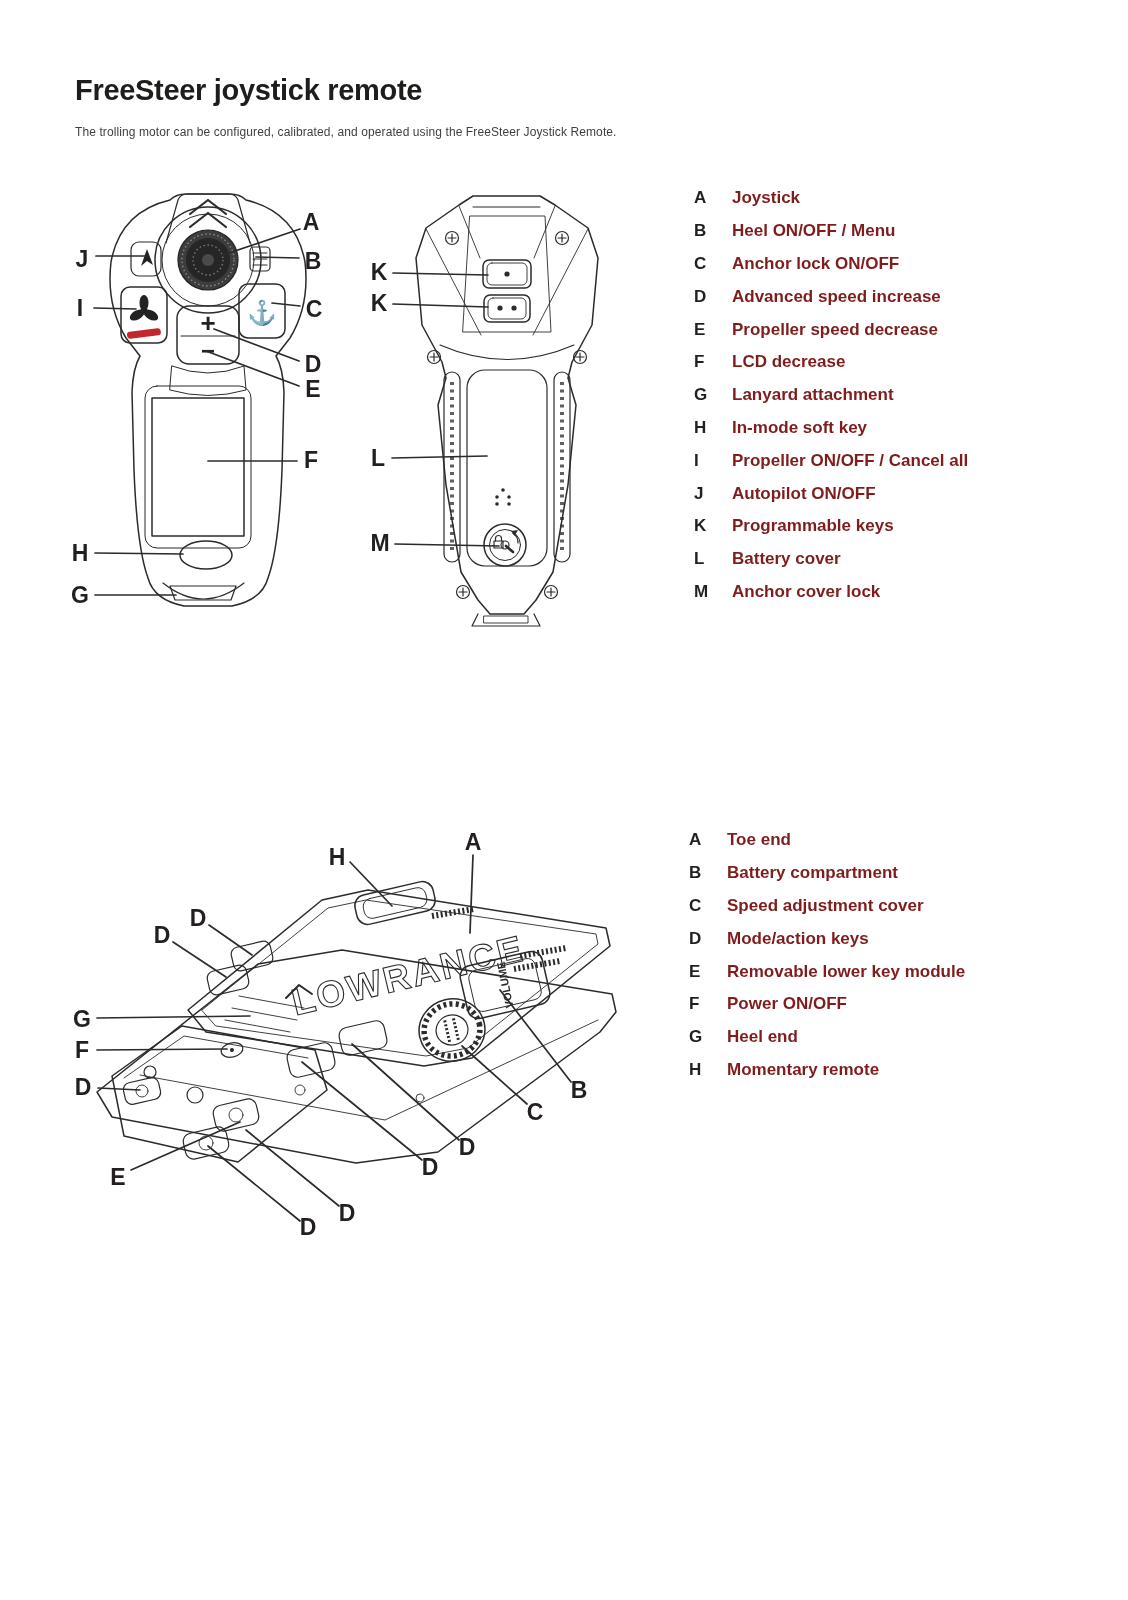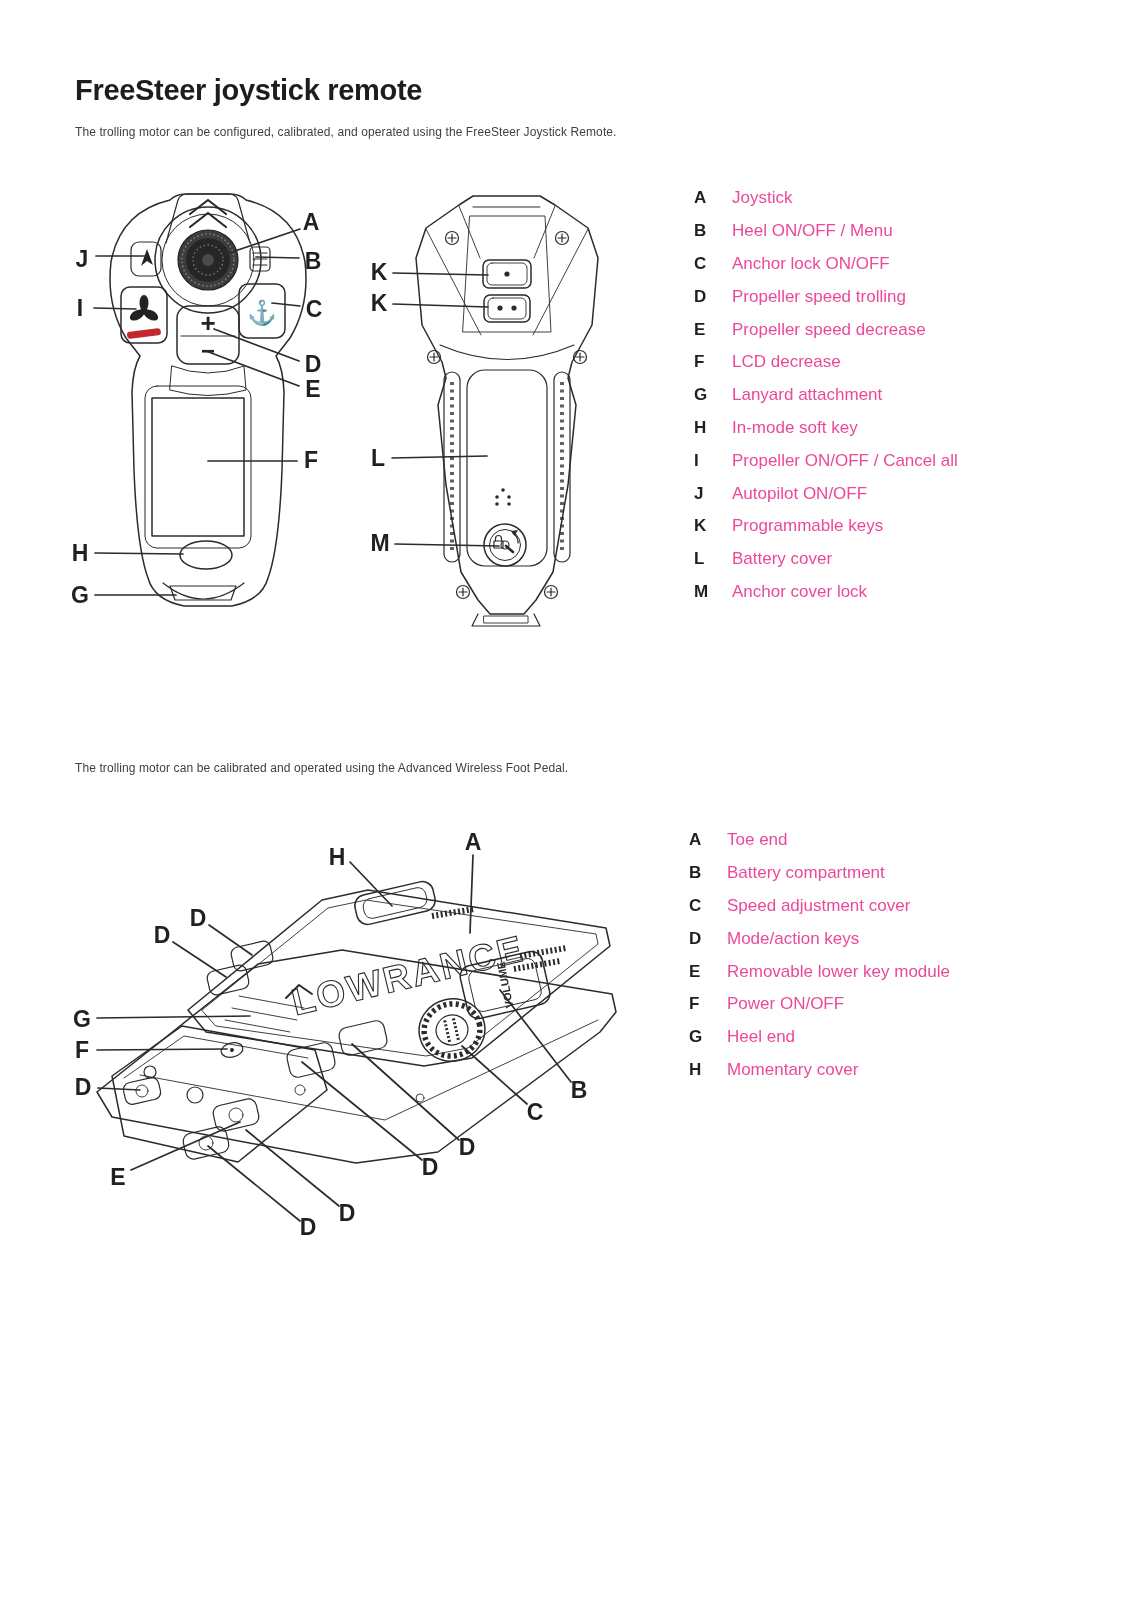--- a/index.html
+++ b/index.html
@@ -3,21 +3,21 @@
 <meta charset="utf-8">
 <style>
   html,body{margin:0;padding:0;background:#ffffff;}
   #page{position:relative;width:1128px;height:1356px;background:#ffffff;overflow:hidden;
         font-family:"Liberation Sans",sans-serif;color:#231f20;}
   .h1{position:absolute;left:75px;font-size:29px;font-weight:700;letter-spacing:-0.3px;color:#1d1d1b;}
   .body-text{position:absolute;left:75px;font-size:12px;color:#3f3f3e;letter-spacing:0.1px;}
   .legend{position:absolute;display:flex;flex-direction:column;}
   .lrow{display:flex;height:32.8px;align-items:center;font-size:17px;}
   .lkey{width:38px;font-weight:700;color:#231f20;}
-  .llab{color:#ec4899;}
+  .llab{color:#7f1d1d;font-weight:bold;}
   svg{position:absolute;overflow:visible;}
   .ln{stroke:#2b2b2b;fill:none;stroke-linejoin:round;stroke-linecap:round;}
   .w15{stroke-width:1.5;} .w12{stroke-width:1.2;} .w1{stroke-width:1;} .w09{stroke-width:0.9;}
   .lead{stroke:#2b2b2b;stroke-width:1.7;stroke-linecap:round;}
   .co{font-family:"Liberation Sans",sans-serif;font-size:23px;font-weight:700;fill:#231f20;text-anchor:middle;}
   .footer-num{position:absolute;left:0;right:0;top:1544px;text-align:center;font-size:17px;color:#231f20;}
 </style>
 </head>
 <body>
 
@@ -227,21 +227,21 @@
     <div class="lrow">
         <span class="lkey">B</span>
         <span class="llab">Heel ON/OFF / Menu</span>
       </div>
     <div class="lrow">
         <span class="lkey">C</span>
         <span class="llab">Anchor lock ON/OFF</span>
       </div>
     <div class="lrow">
         <span class="lkey">D</span>
-        <span class="llab">Propeller speed trolling</span>
+        <span class="llab">Advanced speed increase</span>
       </div>
     <div class="lrow">
         <span class="lkey">E</span>
         <span class="llab">Propeller speed decrease</span>
       </div>
     <div class="lrow">
         <span class="lkey">F</span>
         <span class="llab">LCD decrease</span>
       </div>
     <div class="lrow">
@@ -267,21 +267,20 @@
     <div class="lrow">
         <span class="lkey">L</span>
         <span class="llab">Battery cover</span>
       </div>
     <div class="lrow">
         <span class="lkey">M</span>
         <span class="llab">Anchor cover lock</span>
       </div>
   </div>
 
-  <div class="body-text" style="top:761px;">The trolling motor can be calibrated and operated using the Advanced Wireless Foot Pedal.</div>
 
   <svg style="left:60px;top:810px;" width="580" height="440" viewBox="60 810 580 440">
 
     <g>
       <path class="ln w15" d="M97 1092 L258 964 L342 950 L612 994 L616 1012 L600 1032 L438 1152 L356 1163 L112 1117 Z"></path>
       <path class="ln w09" d="M140 1075 L385 1120 L598 1020"></path>
       <circle class="ln w09" cx="300" cy="1090" r="5"></circle>
       <circle class="ln w09" cx="420" cy="1098" r="4"></circle>
     </g>
 
@@ -413,21 +412,21 @@
     <div class="lrow">
         <span class="lkey">F</span>
         <span class="llab">Power ON/OFF</span>
       </div>
     <div class="lrow">
         <span class="lkey">G</span>
         <span class="llab">Heel end</span>
       </div>
     <div class="lrow">
         <span class="lkey">H</span>
-        <span class="llab">Momentary cover</span>
+        <span class="llab">Momentary remote</span>
       </div>
   </div>
 
   <div class="footer-num">5</div>
   <svg style="left:1000px;top:1516px;" width="56" height="56" viewBox="0 0 56 56">
     <circle cx="28" cy="28" r="23.5" fill="none" stroke="#1d1d1b" stroke-width="3.6"></circle>
     <polyline points="14,32 28,18 42,32" fill="none" stroke="#a7a8aa" stroke-width="4.6" stroke-linecap="round" stroke-linejoin="round"></polyline>
     <polyline points="14,41 28,27 42,41" fill="none" stroke="#a7a8aa" stroke-width="4.6" stroke-linecap="round" stroke-linejoin="round"></polyline>
   </svg>
 

